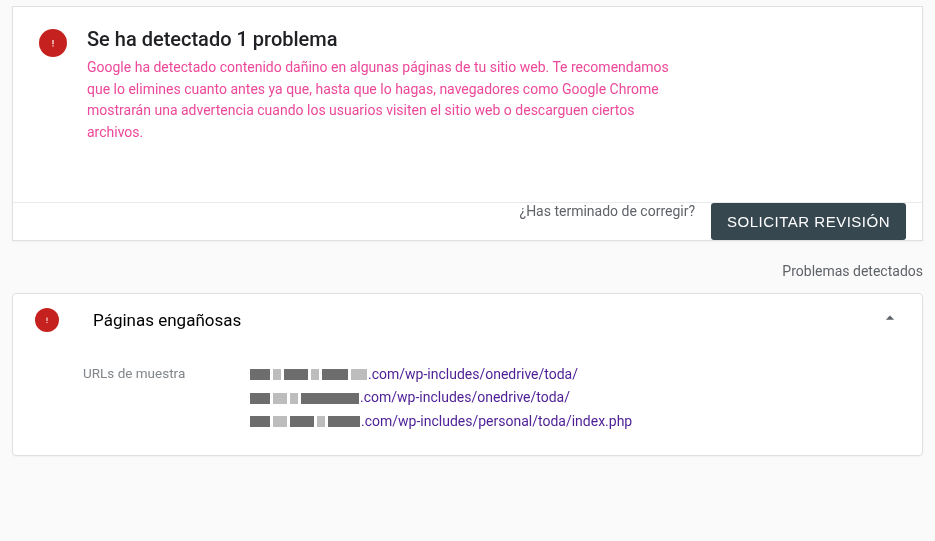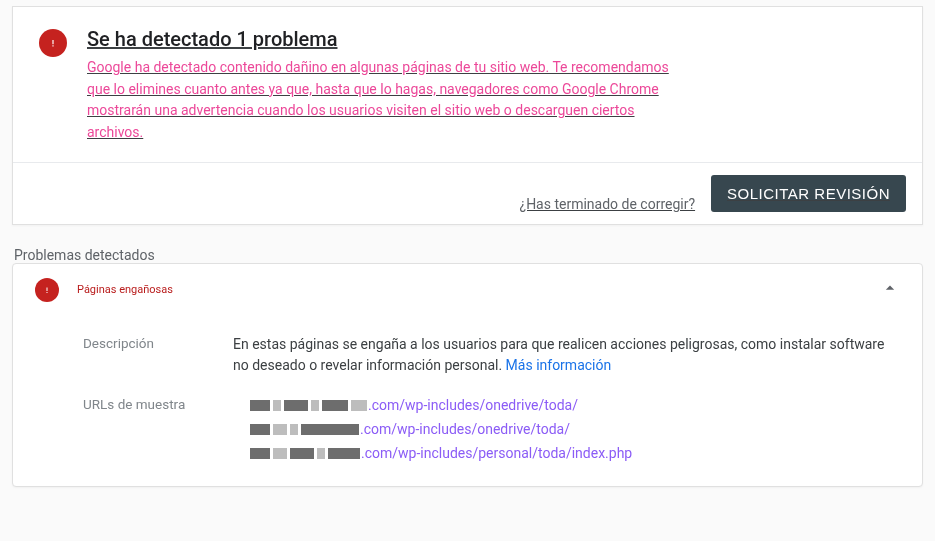--- a/index.html
+++ b/index.html
@@ -10,21 +10,20 @@
     color: #3c4043;
     font-size: 14px;
     width: 935px;
   }
   .card {
     background: #fff;
     border: 1px solid #e0e0e0;
     border-radius: 0;
     box-shadow: 0 1px 2px rgba(0,0,0,0.04);
     margin-bottom: 22px;
-    text-decoration: underline;
   }
   .card-header {
     display: flex;
     align-items: flex-start;
     padding: 20px 26px 18px 26px;
   }
   .alert-icon {
     width: 28px; height: 28px; flex: 0 0 28px;
     border-radius: 50%; background: #c5221f;
     display: flex; align-items: center; justify-content: center;
@@ -33,44 +32,44 @@
   .alert-icon svg { fill: #fff; width: 14px; height: 14px; }
   .header-text { max-width: 590px; }
   .title {
     font-size: 20px; font-weight: 500; color: #202124; margin-bottom: 6px;
   }
   .sub {
     font-size: 14px; color: #ec4899; line-height: 1.55;
   }
   .card-footer {
     border-top: 1px solid #e8eaed;
-    padding: 12px 16px; display: flex; align-items: flex-end; justify-content: flex-end;
+    padding: 0 16px; display: flex; align-items: flex-start; justify-content: flex-end; margin-top: 40px;
   }
   .prompt { color: #5f6368; font-size: 14px; margin-right: 16px; }
   .btn {
     background: #37474f; color: #fff; border: none;
     font-size: 15px; font-weight: 500; letter-spacing: 0.5px;
     padding: 10px 16px; border-radius: 3px; cursor: pointer;
     text-transform: uppercase;
   }
   .section-label {
-    font-size: 14px; color: #5f6368; margin: 0 0 0 2px;
+    font-size: 14px; color: #5f6368; margin: 0 0 14px 2px; text-align: right;
   }
   .panel {
     background: #fff; border: 1px solid #e0e0e0; border-radius: 4px;
     box-shadow: 0 1px 2px rgba(0,0,0,0.04);
   }
   .panel-head {
     display: flex; align-items: center; padding: 14px 22px;
     cursor: pointer;
   }
   .panel-head .alert-icon { width: 24px; height: 24px; flex-basis: 24px; margin-right: 18px; margin-top:0;}
   .panel-head .alert-icon svg { width:12px; height:12px;}
   .panel-title {
-    flex: 1; font-size: 11px; color: #b91c1c;
+    flex: 1; font-size: 17px; color: #000000; margin-left: 16px;
   }
   .chevron { color: #5f6368; font-size: 18px; }
   .panel-body { padding: 18px 28px 20px 70px; }
   .row { display: flex; margin-bottom: 18px; }
   .row:last-child { margin-bottom: 0; gap: 17px; }
   .field-label {
     width: 150px; flex-shrink: 0;
     color: #80868b; font-size: 13.5px; padding-top: 1px;
   }
   .field-value {
@@ -78,21 +77,21 @@
   }
   .link { color: #1a73e8; cursor: pointer; }
   .url-line { display: flex; align-items: center; margin-bottom: 2px; }
   .redact {
     display: inline-flex; gap: 3px; margin-right: 1px;
   }
   .redact span {
     background: #bdbdbd; height: 11px; display:inline-block;
   }
   .redact span.d { background:#6d6d6d;}
-  .url-text { color: #8b5cf6; font-size: 14px; }
+  .url-text { color: #4c1d95; font-size: 14px; }
 </style>
 </head>
 <body>
 
 <div class="card">
   <div class="card-header">
     <div class="alert-icon">
       <svg viewBox="0 0 24 24">
           <path d="M11 7h2v7h-2zM11 16h2v2h-2z"></path>
         </svg>
@@ -119,26 +118,20 @@
     </div>
     <div class="panel-title">Páginas engañosas</div>
     <div class="chevron">
       <svg width="20" height="20" viewBox="0 0 24 24" fill="#5f6368">
           <path d="M7 14l5-5 5 5z"></path>
         </svg>
     </div>
   </div>
   <div class="panel-body">
     <div class="row">
-      <div class="field-label">Descripción</div>
-      <div class="field-value">
-        <span>En estas páginas se engaña a los usuarios para que realicen acciones peligrosas, como instalar software no deseado o revelar información personal. </span><span class="link">Más información</span>
-      </div>
-    </div>
-    <div class="row">
       <div class="field-label">URLs de muestra</div>
       <div class="field-value">
         <div class="url-line">
           <span class="redact">
               <span class="d" style="width:20px"></span>
               <span style="width:8px"></span>
               <span class="d" style="width:24px"></span>
               <span style="width:8px"></span>
               <span class="d" style="width:26px"></span>
               <span style="width:16px"></span>

